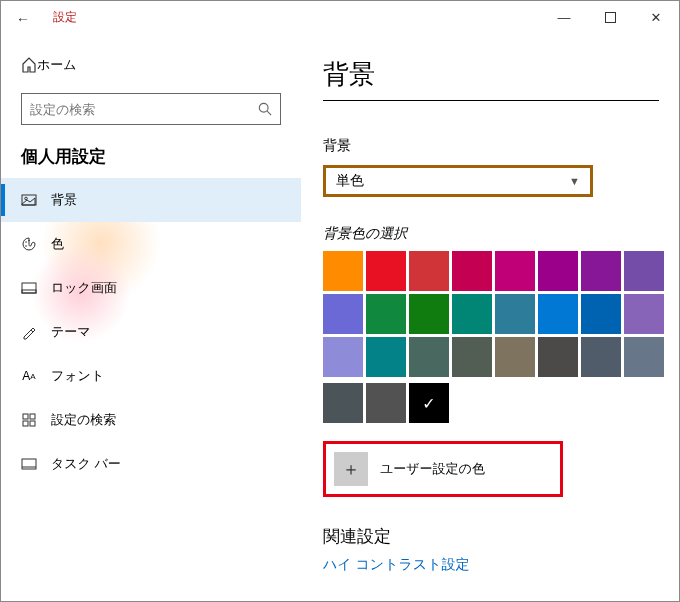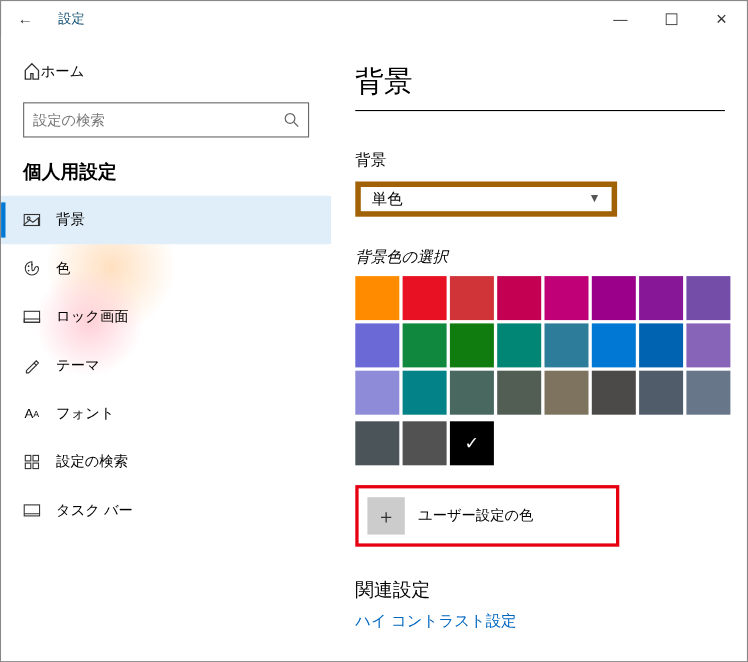--- a/index.html
+++ b/index.html
@@ -1,39 +1,39 @@
 <!DOCTYPE html>
 <html><head>
 <meta charset="utf-8">
 <style>
   * { box-sizing: border-box; margin: 0; padding: 0; }
   body { font-family: "Yu Gothic UI", "Segoe UI", Meiryo, sans-serif; font-size: 13px; color: #000; background: #fff; width: 680px; height: 602px; overflow: hidden; border: 1px solid #888; }
   .titlebar { height: 32px; display: flex; align-items: center; }
   .titlebar .back { width: 44px; text-align: center; font-size: 14px; color: #333; }
-  .titlebar .title { flex: 1; font-size: 12px; color: #0c4a6e; padding-left: 8px; }
+  .titlebar .title { flex: 1; font-size: 12px; color: #b91c1c; padding-left: 8px; }
   .titlebar .ctrls { display: flex; }
   .titlebar .ctrl { width: 46px; height: 32px; display: flex; align-items: center; justify-content: center; font-size: 13px; color: #333; }
   .main { display: flex; height: calc(100% - 32px); }
   .sidebar { width: 300px; padding: 12px 0 0 0; background: #fff; position: relative; }
   .blur1 { position:absolute; left:40px; top:150px; width:120px; height:120px; background: radial-gradient(circle,#ffe0c0 0%,rgba(255,224,192,0) 70%); pointer-events:none; }
   .blur2 { position:absolute; left:30px; top:210px; width:100px; height:100px; background: radial-gradient(circle,#ffd0d8 0%,rgba(255,208,216,0) 70%); pointer-events:none; }
   .home-row { display: flex; align-items: center; height: 40px; padding-left: 20px; }
   .home-row .icon { width: 16px; height: 16px; }
   .search-box { margin: 8px 20px 14px 20px; height: 32px; border: 1px solid #666; display: flex; align-items: center; padding: 0 8px; justify-content: space-between; }
   .search-box input { border: none; outline: none; font-size: 13px; width: 220px; background: transparent; color: #666; }
   .section-title { font-size: 17px; font-weight: 600; padding: 6px 20px 10px 20px; }
   .nav-item { display: flex; align-items: center; height: 44px; padding-left: 20px; gap: 14px; position: relative; }
   .nav-item.selected { background: #e0eef9; }
   .nav-item.selected::before { content:""; position:absolute; left:0; top:6px; bottom:6px; width:4px; background:#0078d4; }
   .nav-item .icon { width: 16px; height: 16px; display:flex; align-items:center; justify-content:center; }
   .content { flex: 1; padding: 24px 20px 0 22px; overflow: hidden; }
   .page-title { font-size: 26px; font-weight: 400; margin-bottom: 8px; }
   .title-underline { height:1px; background:#000; margin-bottom: 36px; }
   .field-label { font-size: 14px; margin-bottom: 10px; }
-  .dropdown { width: 238px; height: 32px; border: 5px solid #a16207; display: flex; align-items: center; justify-content: space-between; padding: 0 10px; margin-bottom: 28px; font-size: 14px; }
+  .dropdown { width: 270px; height: 32px; border: 3px solid #a16207; display: flex; align-items: center; justify-content: space-between; padding: 0 10px; margin-bottom: 28px; font-size: 14px; }
   .dropdown .chev { font-size: 11px; color:#555; }
   .swatch-label { font-size: 14px; margin-bottom: 8px; font-style: italic; }
   .swatch-grid { display: grid; grid-template-columns: repeat(8, 40px); grid-auto-rows: 40px; gap: 3px; margin-bottom: 6px; }
   .swatch { width: 40px; height: 40px; position: relative; }
   .swatch .check { position:absolute; top:50%; left:50%; transform:translate(-50%,-50%); color:#fff; font-size:16px; }
   .row4 { display:flex; gap:3px; margin-bottom: 18px; }
   .custom-row { display:flex; align-items:center; gap:12px; border: 3px solid #e60012; padding: 8px 14px 8px 8px; width: 240px; }
   .plus-box { width: 34px; height: 34px; background:#ccc; display:flex; align-items:center; justify-content:center; font-size:18px; color:#333; }
   .related-title { font-size: 17px; font-weight:400; margin-top: 28px; margin-bottom: 8px; }
   .link { color: #0067c0; font-size: 14px; }

